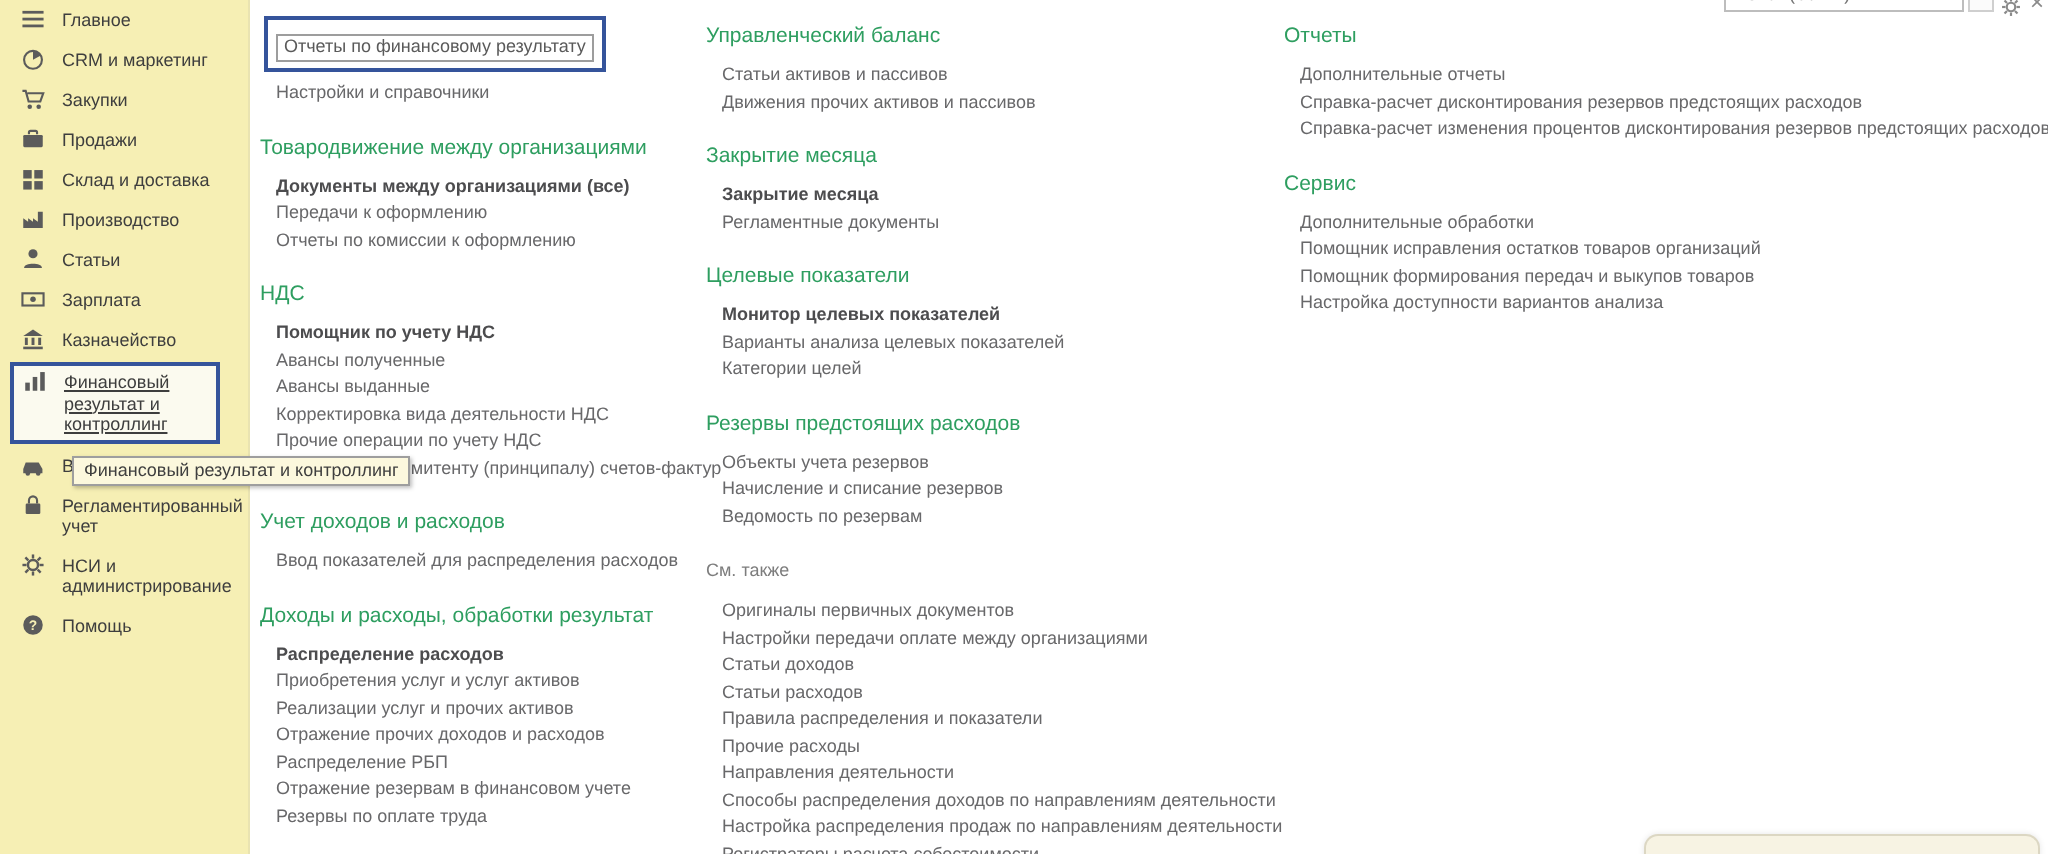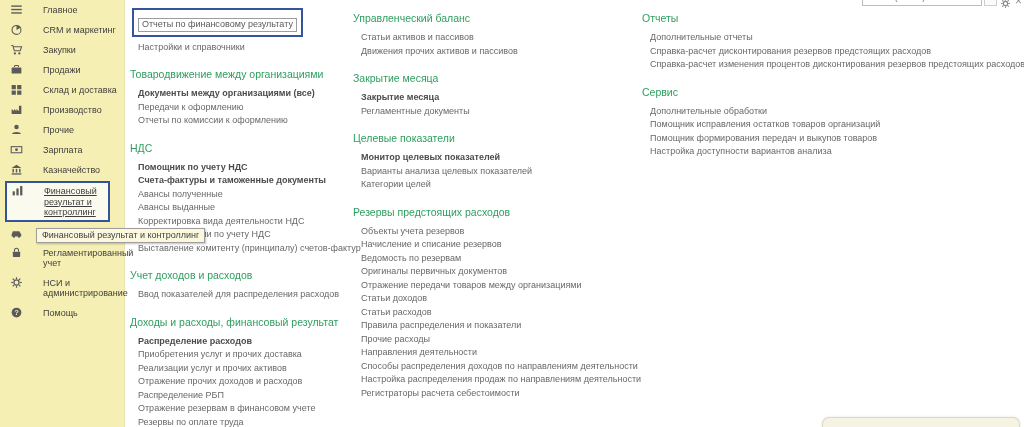--- a/index.html
+++ b/index.html
@@ -15,21 +15,21 @@
     position:absolute; left:0; top:0; width:125px; height:427px;
     background:#f6efb4; border-right:1px solid #e9e3b1; z-index:2;
   }
   .sb-item {
     display:flex; align-items:flex-start; gap:8px;
     padding:4px 4px 4px 10px; font-size:9px; line-height:10.5px;
     color:#3e3e3e; cursor:pointer;
   }
   .sb-icon { width:13px; height:13px; flex:none; margin-top:-1px; }
   .sb-icon svg { width:13px; height:13px; display:block; }
-  .sb-label { padding-top:1px;margin-left:12px; }
+  .sb-label { padding-top:1px; }
   .sb-item.selected {
     background:#fbfaef; border:2px solid #35549b;
     margin:1px 14px 1px 5px; padding:2px 2px 2px 4px;
   }
   .sb-item.selected .sb-label { text-decoration:underline; }
 
   
   .tooltip {
     position:absolute; left:36px; top:228px; z-index:6;
     background:#fcf8dd; border:1px solid #9e9e9e;
@@ -168,21 +168,21 @@
     <span class="sb-label">Производство</span>
   </div>
 
   <div class="sb-item">
     <span class="sb-icon">
       <svg viewBox="0 0 16 16">
           <circle cx="8" cy="4.8" r="2.8" fill="#5b5b5b"></circle>
           <path d="M2.5 13.5 c0-3.4 11-3.4 11 0 Z" fill="#5b5b5b"></path>
         </svg>
     </span>
-    <span class="sb-label">Прочие</span>
+    <span class="sb-label">Статьи</span>
   </div>
 
   <div class="sb-item">
     <span class="sb-icon">
       <svg viewBox="0 0 16 16">
           <rect x="1.5" y="4.5" width="13" height="7.5" fill="none" stroke="#5b5b5b" stroke-width="1.3"></rect>
           <circle cx="8" cy="8.2" r="1.7" fill="#5b5b5b"></circle>
         </svg>
     </span>
     <span class="sb-label">Зарплата</span>
@@ -276,33 +276,32 @@
   </div>
   <div class="itm">Настройки и справочники</div>
 
   <div class="sec-title">Товародвижение между организациями</div>
   <div class="itm bold">Документы между организациями (все)</div>
   <div class="itm">Передачи к оформлению</div>
   <div class="itm">Отчеты по комиссии к оформлению</div>
 
   <div class="sec-title">НДС</div>
   <div class="itm bold">Помощник по учету НДС</div>
-  <div class="itm bold">Счета-фактуры и таможенные документы</div>
   <div class="itm">Авансы полученные</div>
   <div class="itm">Авансы выданные</div>
   <div class="itm">Корректировка вида деятельности НДС</div>
   <div class="itm">Прочие операции по учету НДС</div>
   <div class="itm">Выставление комитенту (принципалу) счетов-фактур</div>
 
   <div class="sec-title">Учет доходов и расходов</div>
   <div class="itm">Ввод показателей для распределения расходов</div>
 
-  <div class="sec-title">Доходы и расходы, финансовый результат</div>
+  <div class="sec-title">Доходы и расходы, обработки результат</div>
   <div class="itm bold">Распределение расходов</div>
-  <div class="itm">Приобретения услуг и прочих доставка</div>
+  <div class="itm">Приобретения услуг и услуг активов</div>
   <div class="itm">Реализации услуг и прочих активов</div>
   <div class="itm">Отражение прочих доходов и расходов</div>
   <div class="itm">Распределение РБП</div>
   <div class="itm">Отражение резервам в финансовом учете</div>
   <div class="itm">Резервы по оплате труда</div>
   
 </div>
 
 <div class="col" id="col2">
   <div class="sec-title">Управленческий баланс</div>
@@ -316,22 +315,23 @@
   <div class="sec-title">Целевые показатели</div>
   <div class="itm bold">Монитор целевых показателей</div>
   <div class="itm">Варианты анализа целевых показателей</div>
   <div class="itm">Категории целей</div>
 
   <div class="sec-title">Резервы предстоящих расходов</div>
   <div class="itm">Объекты учета резервов</div>
   <div class="itm">Начисление и списание резервов</div>
   <div class="itm">Ведомость по резервам</div>
 
+  <div class="see-also">См. также</div>
   <div class="itm">Оригиналы первичных документов</div>
-  <div class="itm">Отражение передачи товаров между организациями</div>
+  <div class="itm">Настройки передачи оплате между организациями</div>
   <div class="itm">Статьи доходов</div>
   <div class="itm">Статьи расходов</div>
   <div class="itm">Правила распределения и показатели</div>
   <div class="itm">Прочие расходы</div>
   <div class="itm">Направления деятельности</div>
   <div class="itm">Способы распределения доходов по направлениям деятельности</div>
   <div class="itm">Настройка распределения продаж по направлениям деятельности</div>
   <div class="itm">Регистраторы расчета себестоимости</div>
 </div>
 

